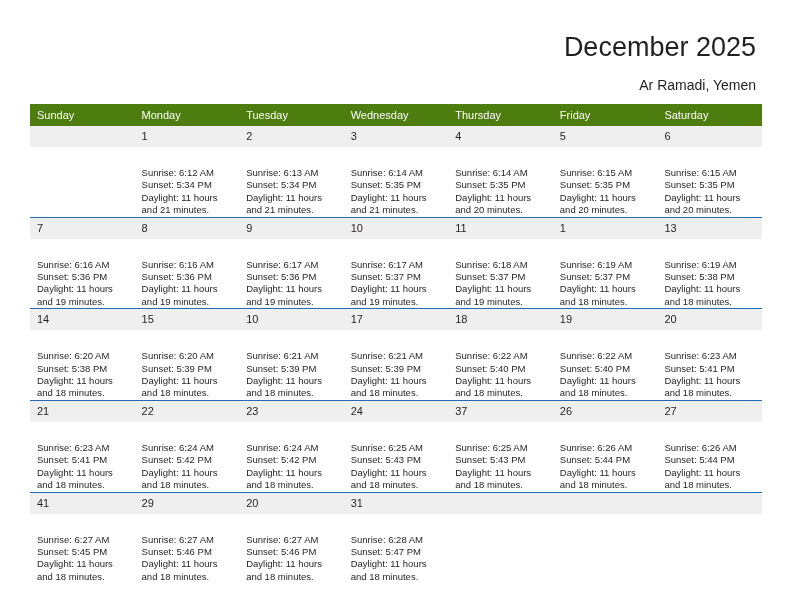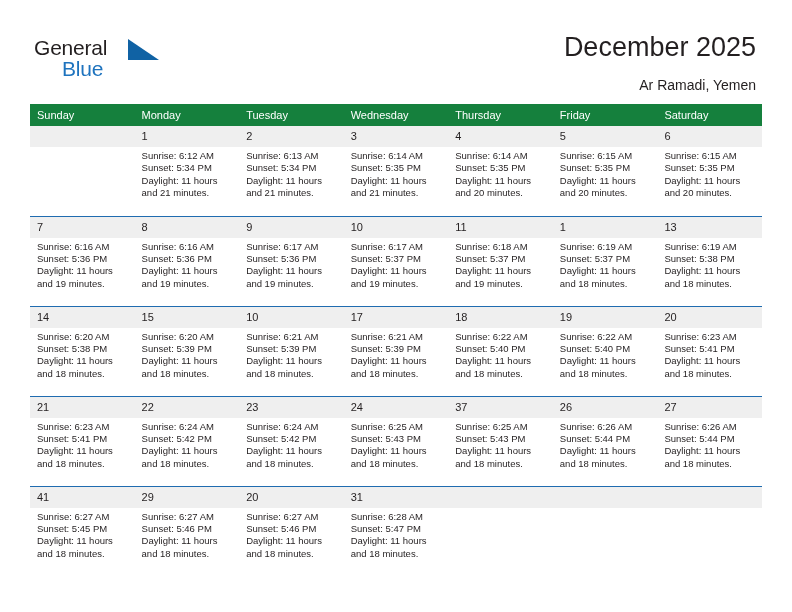--- a/index.html
+++ b/index.html
@@ -85,21 +85,21 @@
   .calendar {
     position: absolute;
     left: 30px;
     top: 104px;
     width: 732px;
     border-collapse: collapse;
     table-layout: fixed;
   }
 
   .calendar th {
-    background: #15803d;
+    background: #4d7c0f;
     color: #ffffff;
     font-weight: normal;
     font-size: 11px;
     text-align: left;
     padding: 5px 0 5px 7px;
     height: 19px;
     line-height: 12px;
     border: none;
     margin-top: 6px;
   }
@@ -118,41 +118,36 @@
     background: #efefef;
     font-size: 11px;
     color: #231f20;
     line-height: 13px;
     padding: 4px 0 4px 7px;
     height: 21px;
   }
   .daynum.empty { color: transparent; }
 
   .cell-body {
-    padding: 3px 6px 0 7px;
+    padding: 20px 6px 0 7px;
   }
   .cell-body div {
     font-size: 9.5px;
     line-height: 12.4px;
     color: #231f20;
     white-space: nowrap;
   }
 </style>
 </head>
 <body>
 
 <div class="page">
 
   <div class="header">
 
-    <div class="brand">
-      <span class="brand-general">General</span>
-      <span class="brand-triangle"></span>
-      <span class="brand-blue">Blue</span>
-    </div>
 
     <div class="title-block">
       <div class="cal-title">December 2025</div>
       <div class="cal-subtitle">Ar Ramadi, Yemen</div>
     </div>
 
   </div>
 
   <table class="calendar">
     <thead>

